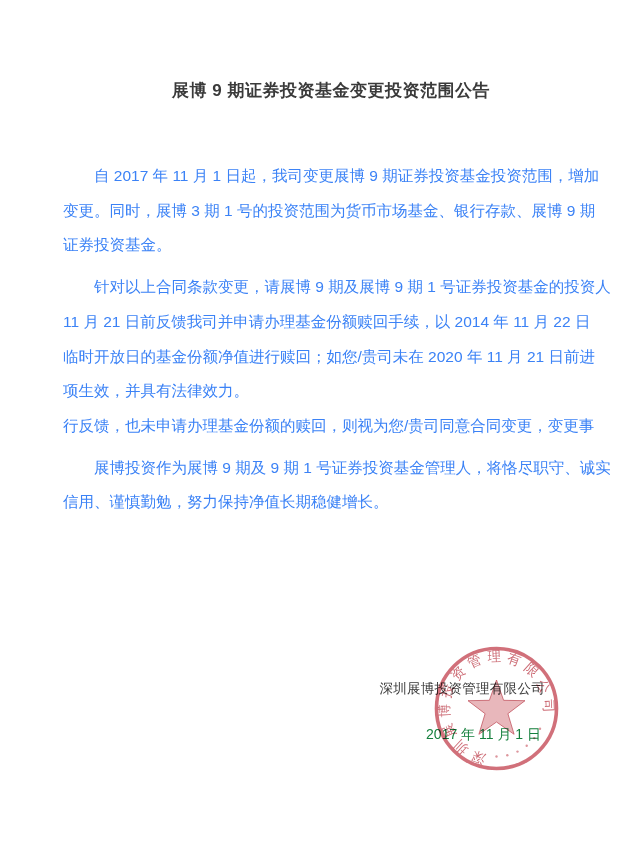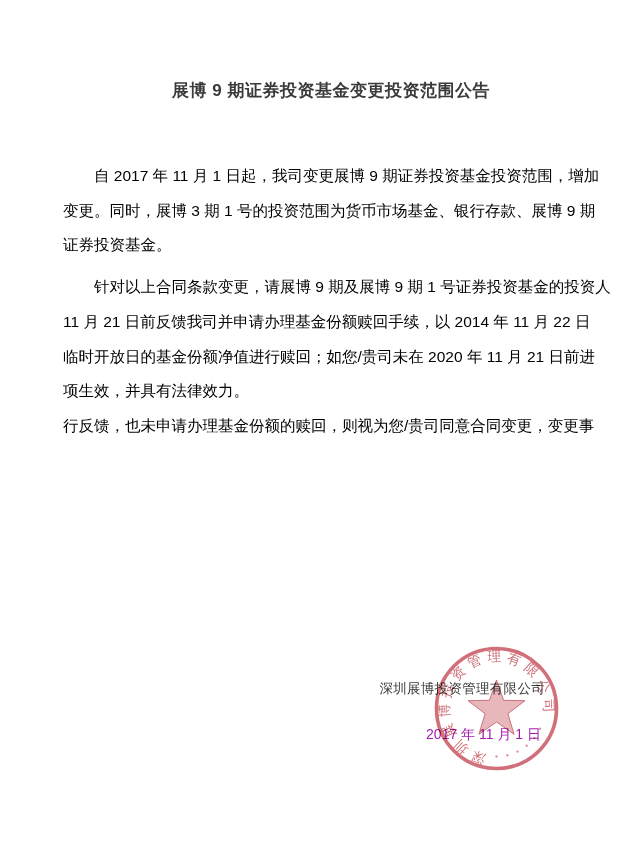--- a/index.html
+++ b/index.html
@@ -23,39 +23,39 @@
     letter-spacing: 0.5px;
     color: #3a3a3a;
   }
   .doc-body {
     position: absolute;
     top: 159px;
     left: 63px;
     width: 513px;
     font-size: 15.5px;
     line-height: 34.7px;
-    color: #000000;
+    color: #3b82f6;
   }
   .para { margin: 0 0 7px 0; }
   .line { white-space: nowrap; }
   .line.indent { text-indent: 31px; }
   .sig-company {
     position: absolute;
     top: 680px;
     right: 93px;
     font-size: 13.5px;
     letter-spacing: 0.3px;
     color: #3a3a3a;
   }
   .sig-date {
     position: absolute;
     top: 726px;
     right: 97px;
     font-size: 14px;
-    color: #a21caf;
+    color: #15803d;
     text-align: center;
   }
   .seal {
     position: absolute;
     left: 429px;
     top: 641px;
     width: 135px;
     height: 135px;
     mix-blend-mode: multiply;
     filter: blur(0.3px);
@@ -76,20 +76,24 @@
       <div class="line">变更。同时，展博 3 期 1 号的投资范围为货币市场基金、银行存款、展博 9 期</div>
       <div class="line">证券投资基金。</div>
     </div>
     <div class="para">
       <div class="line indent">针对以上合同条款变更，请展博 9 期及展博 9 期 1 号证券投资基金的投资人</div>
       <div class="line">11 月 21 日前反馈我司并申请办理基金份额赎回手续，以 2014 年 11 月 22 日</div>
       <div class="line">临时开放日的基金份额净值进行赎回；如您/贵司未在 2020 年 11 月 21 日前进</div>
       <div class="line">项生效，并具有法律效力。</div>
       <div class="line">行反馈，也未申请办理基金份额的赎回，则视为您/贵司同意合同变更，变更事</div>
     </div>
+    <div class="para">
+      <div class="line indent">展博投资作为展博 9 期及 9 期 1 号证券投资基金管理人，将恪尽职守、诚实</div>
+      <div class="line">信用、谨慎勤勉，努力保持净值长期稳健增长。</div>
+    </div>
   </div>
 
   <div class="sig-company">深圳展博投资管理有限公司</div>
   <div class="sig-date">2017 年 11 月 1 日</div>
 
   <svg class="seal" viewBox="0 0 135 135" xmlns="http://www.w3.org/2000/svg">
 
     <circle cx="67.5" cy="67.5" r="60" fill="none" stroke="#c2434f" stroke-width="3.6" opacity="0.82"></circle>
 
     <g transform="rotate(-33 67.5 67.5)" opacity="0.85">

